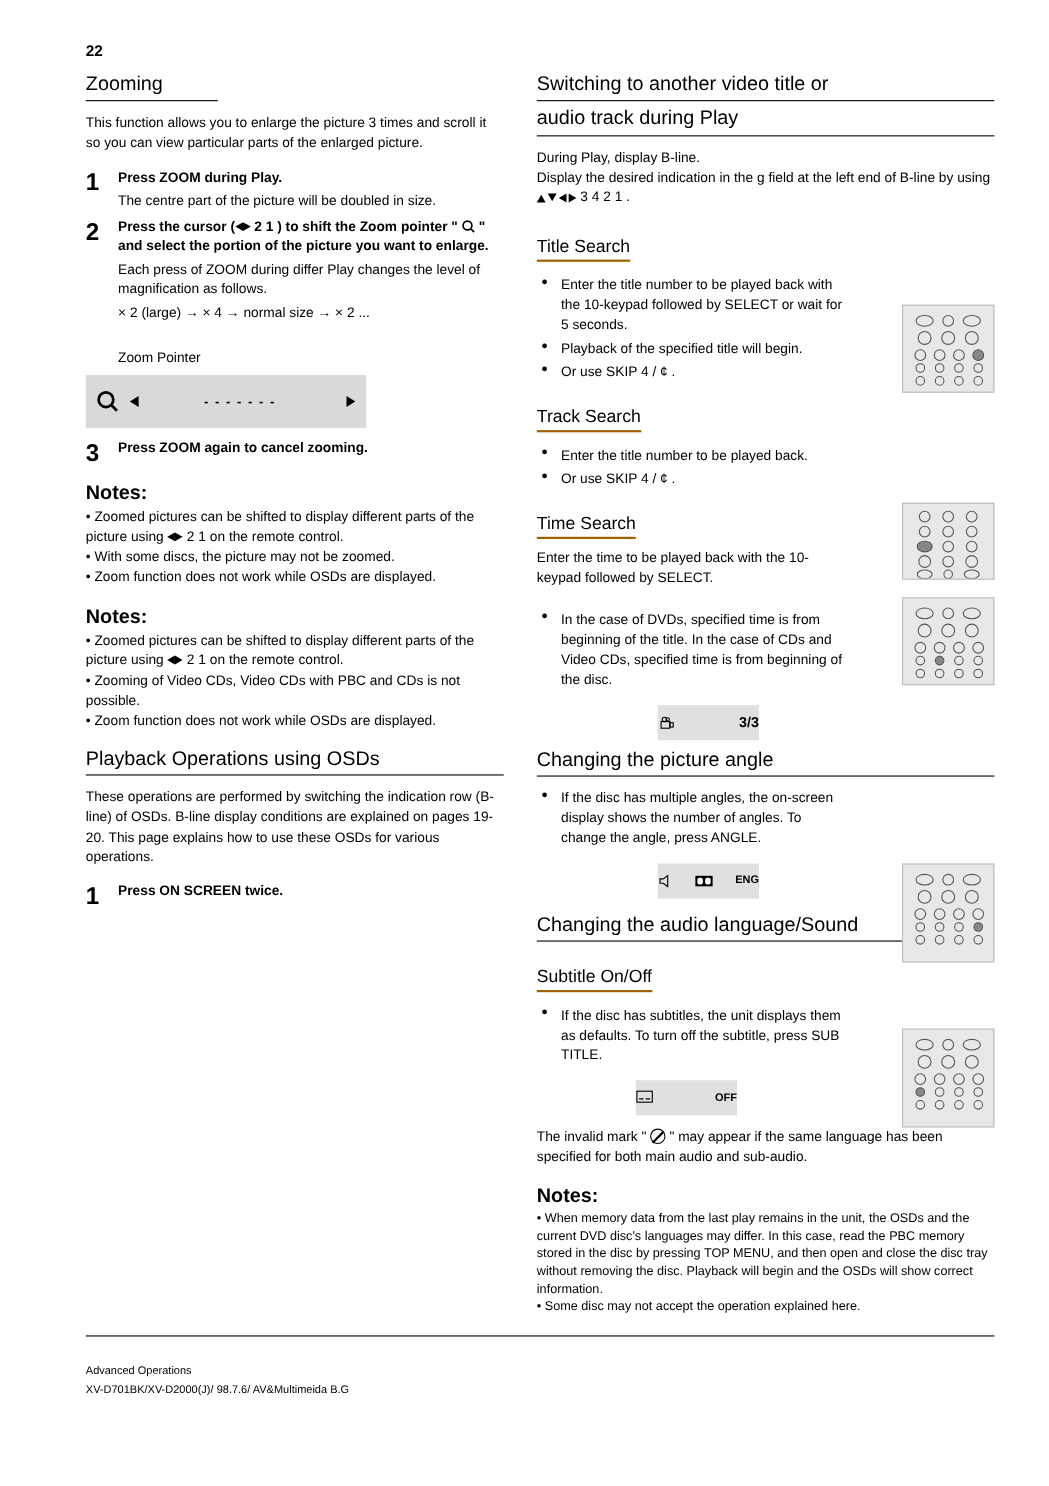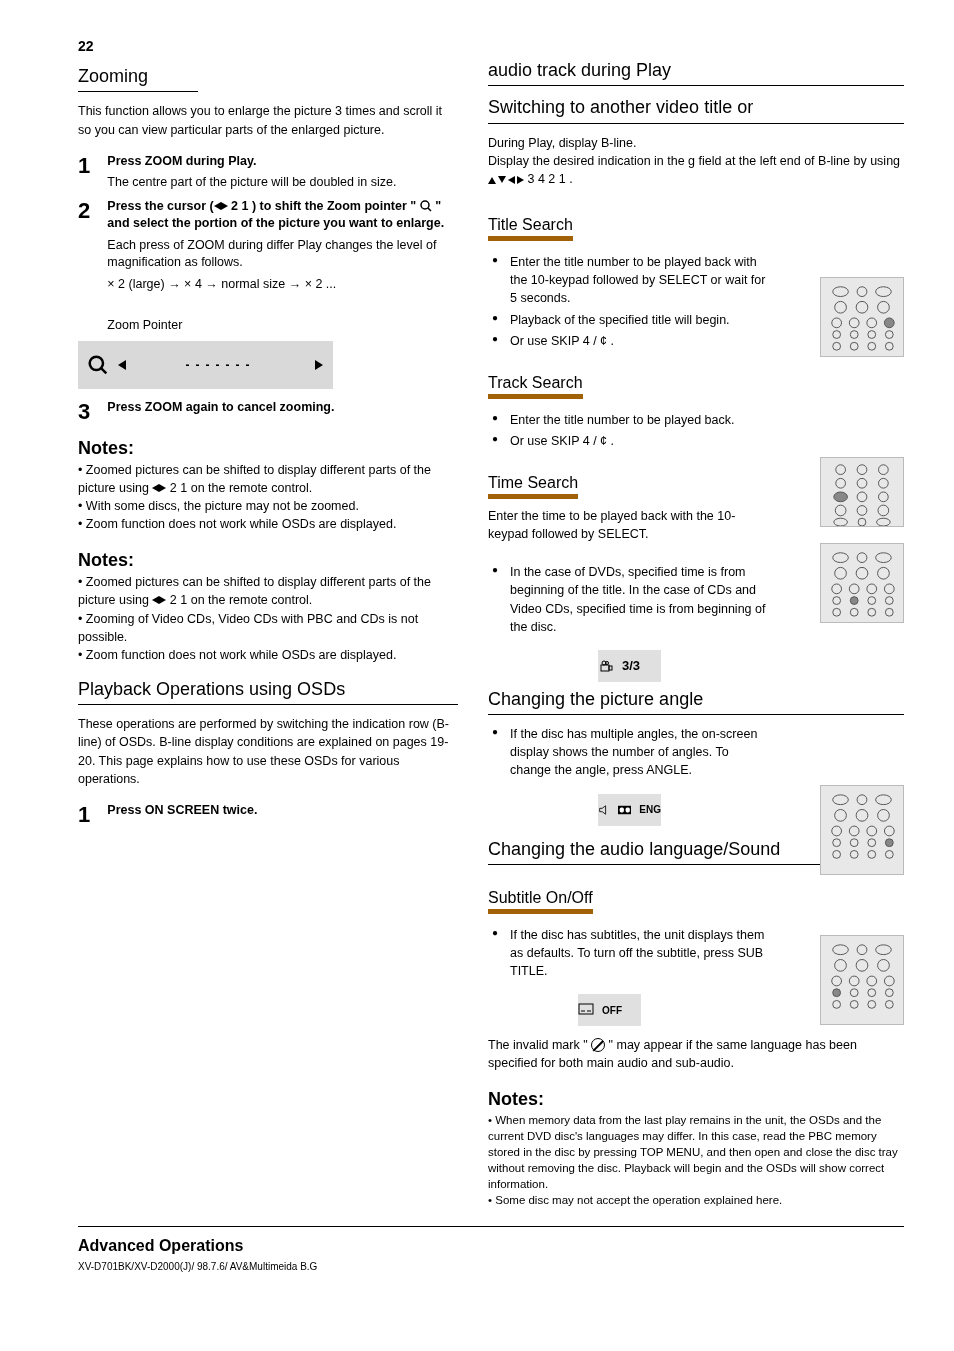--- a/index.html
+++ b/index.html
@@ -72,60 +72,60 @@
     display: flex;
     align-items: center;
     padding: 0 10px;
   }
   .indicator-box svg { flex-shrink: 0; }
   .tri-l { border-style: solid; border-width: 5px 8px 5px 0; border-color: transparent #000 transparent transparent; display:inline-block; }
   .tri-r { border-style: solid; border-width: 5px 0 5px 8px; border-color: transparent transparent transparent #000; display:inline-block; }
   .subhead {
     font-size: 16px;
     font-weight: normal;
-    border-bottom: 5px solid #a16207;
+    border-bottom: 2px solid #a16207;
     padding-bottom: 2px;
     margin: 14px 0 8px 0;
     display: inline-block;
   }
   .bullets { list-style: none; padding: 0; margin: 4px 0 10px 0; }
   .bullets li { position: relative; padding-left: 22px; font-size: 12.5px; line-height: 1.45; margin-bottom: 3px; }
   .bullets li::before {
     content: "●"; position: absolute; left: 4px; top: 0; font-size: 10px;
   }
   .remote-thumb {
     background: #e8e8e8;
     width: 84px;
     height: 80px;
     position: absolute;
     border: 1px solid #bbb;
   }
   .remote-thumb.h90 { height: 90px; }
   .remote-thumb svg { width: 100%; height: 100%; }
   .osd-box {
     background: #e0e0e0;
-    width: 63px;
+    width: 92px;
     height: 32px;
     display: inline-flex;
     align-items: center;
-    justify-content: flex-start;
+    justify-content: space-between;
     gap: 8px;
     margin: 4px 0 4px 110px;
     font-size: 11px;
   }
   .osd-num {
     font-weight: bold;
     font-size: 13px;
   }
   .footer-line {
     border-top: 1px solid #000;
     margin-top: 18px;
-    padding-top: 10px;
-    font-size: 16px;
-    font-weight: bold;
+    padding-top: 26px;
+    font-size: 10px;
+    font-weight: normal;
   }
   .footer-model {
     font-size: 10px;
     margin-top: 6px;
     text-align: left;
   }
   .no-icon {
     display: inline-block;
     width: 14px; height: 14px;
     border: 1.5px solid #000;
@@ -233,22 +233,22 @@
         <span class="step-num">1</span>
         <span class="step-body">
           <span class="main">Press ON SCREEN twice.</span>
         </span>
       </div>
 
     </div>
 
     <div class="col-right">
 
+      <div class="section-heading">Switching to another video title or</div>
       <div class="section-heading" style="margin-top:-6px;">audio track during Play</div>
-      <div class="section-heading">Switching to another video title or</div>
 
       <p class="body-text">
         <span>During Play, display B-line.</span><br>
         <span>Display the desired indication in the g field at the left end of B-line by using </span>
         <span class="dir-arrows">
           <span class="arrow-up"></span>
             <span class="arrow-down"></span>
             <span class="arrow-left"></span>
             <span class="arrow-right"></span>
         </span>

